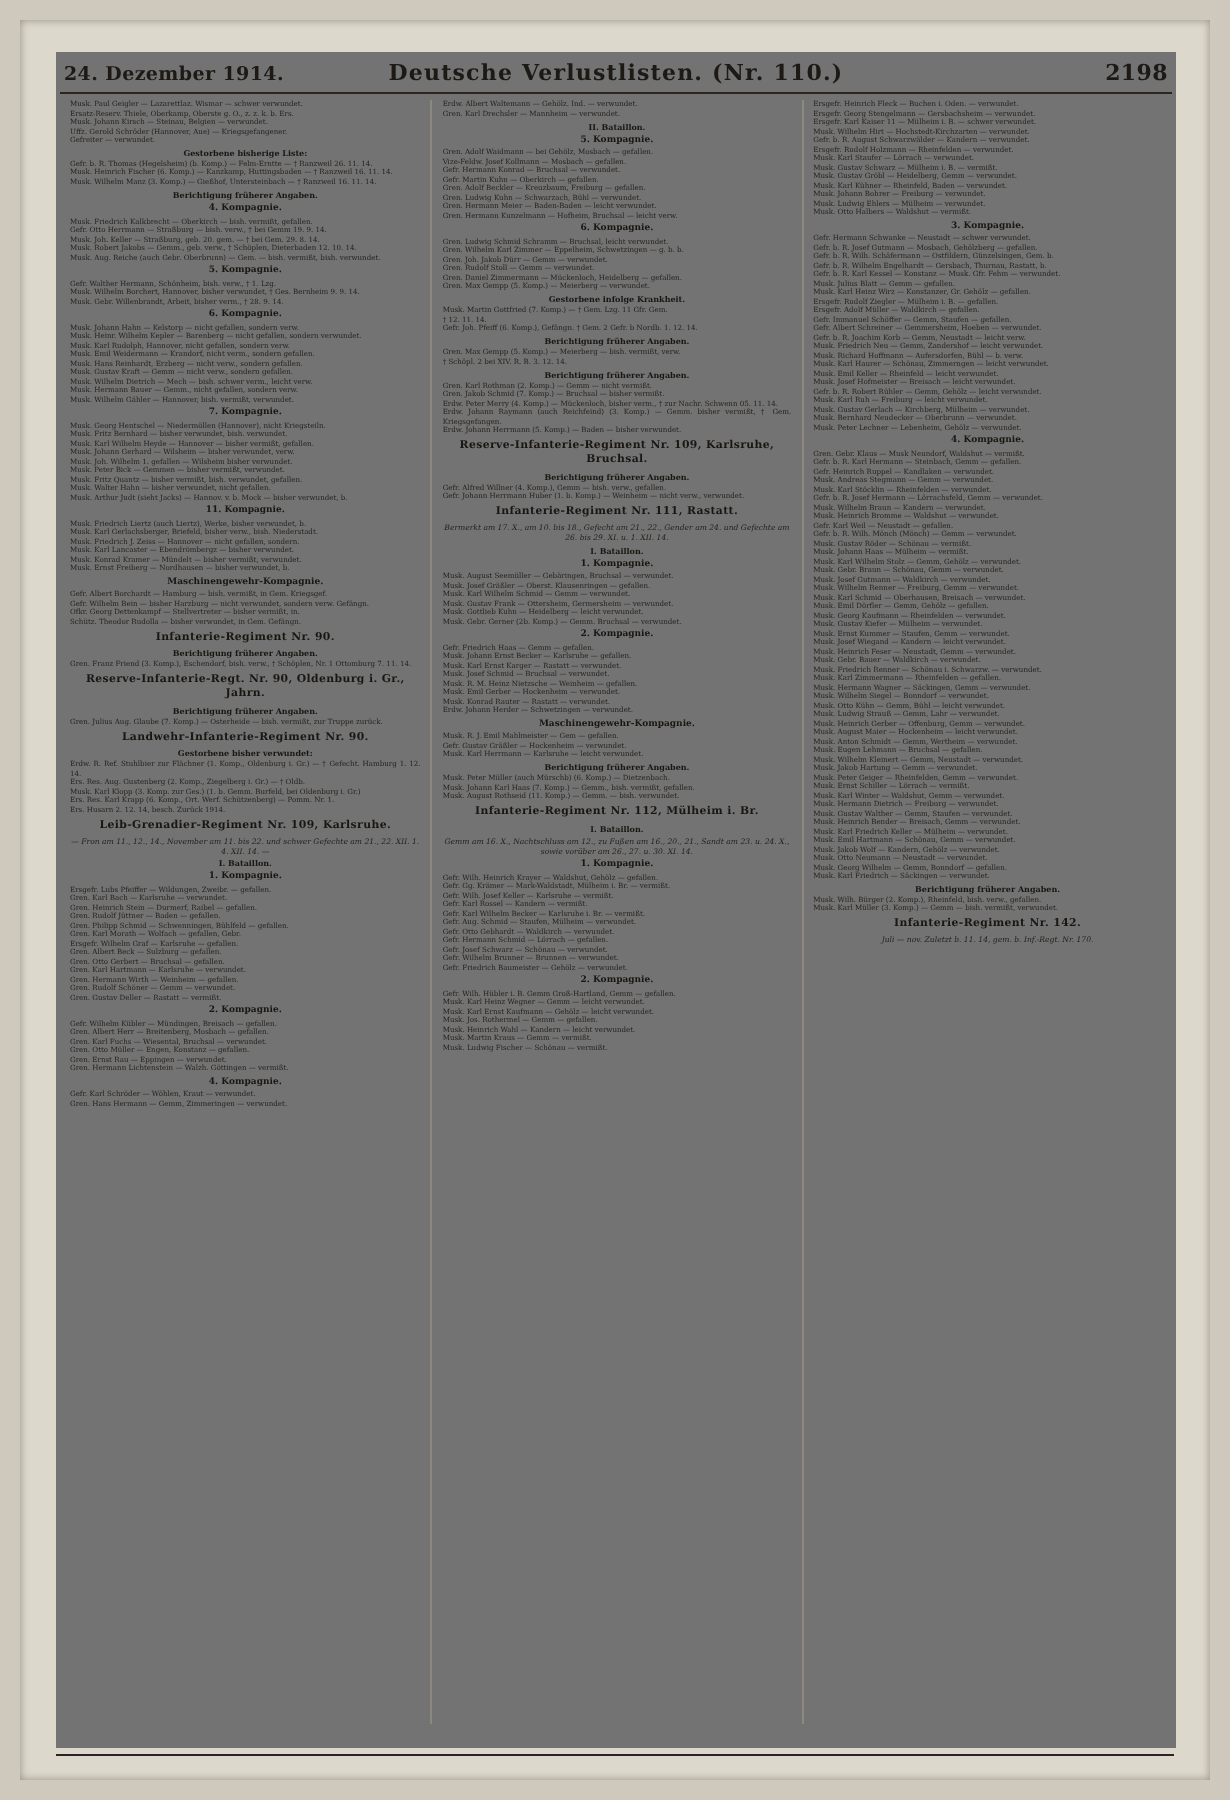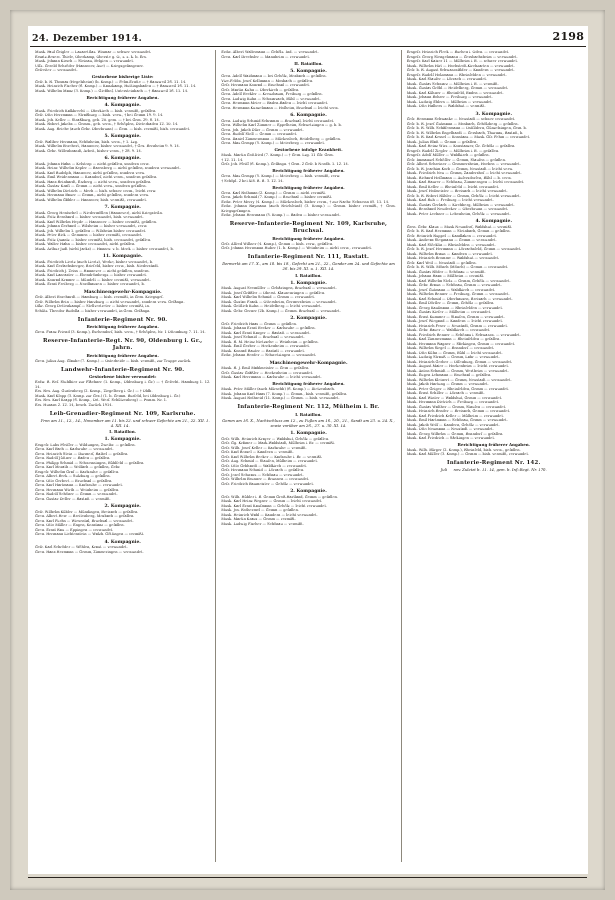--- a/index.html
+++ b/index.html
@@ -23,21 +23,21 @@
     height: 880px;
     background: #ddd8cc;
     box-shadow: 0 0 4px rgba(0,0,0,.35) inset;
   }
   .sheet {
     position: absolute;
     left: 18px;
     top: 16px;
     width: 560px;
     height: 848px;
-    background: #ffffff;
+    background: #737373;
   }
   
   .masthead {
     position: relative;
     height: 20px;
     border-bottom: 1.2px solid #2a2520;
     margin: 0 2px 3px 2px;
   }
   .mh-left, .mh-center, .mh-right {
     position: absolute;
@@ -122,20 +122,21 @@
 </style>
 </head>
 <body>
 
 <div class="page">
   <div class="paper">
     <div class="sheet">
 
       <div class="masthead">
         <span class="mh-left">24. Dezember 1914.</span>
+        <span class="mh-center">Deutsche Verlustlisten.    (Nr. 110.)</span>
         <span class="mh-right">2198</span>
       </div>
 
       <div class="cols">
         <div class="col" id="c0">
             <p class="para">Musk. Paul Geigler — Lazarettlaz. Wismar — schwer verwundet.</p>
             <p class="para">Ersatz-Reserv. Thiele, Oberkamp, Oberste g. O., z. z. k. b. Ers.</p>
             <p class="para">Musk. Johann Kirsch — Steinau, Belgien — verwundet.</p>
             <p class="para">Uffz. Gerold Schröder (Hannover, Aue) — Kriegsgefangener.</p>
             <p class="para">Gefreiter — verwundet.</p>

